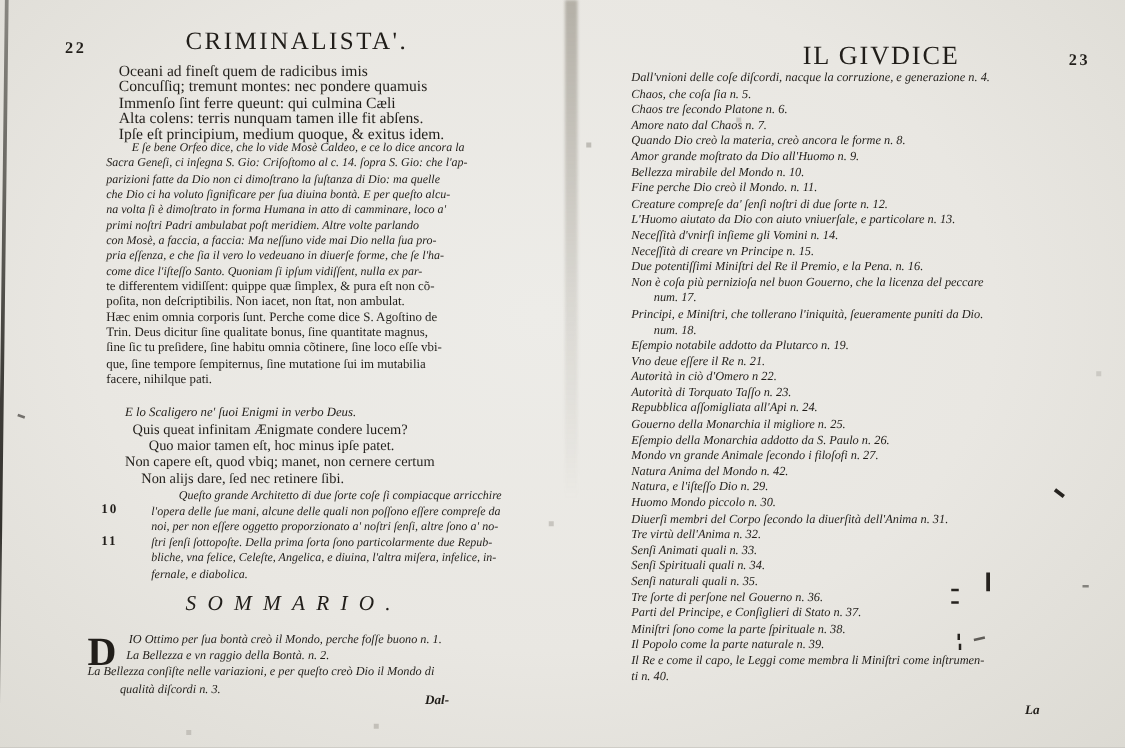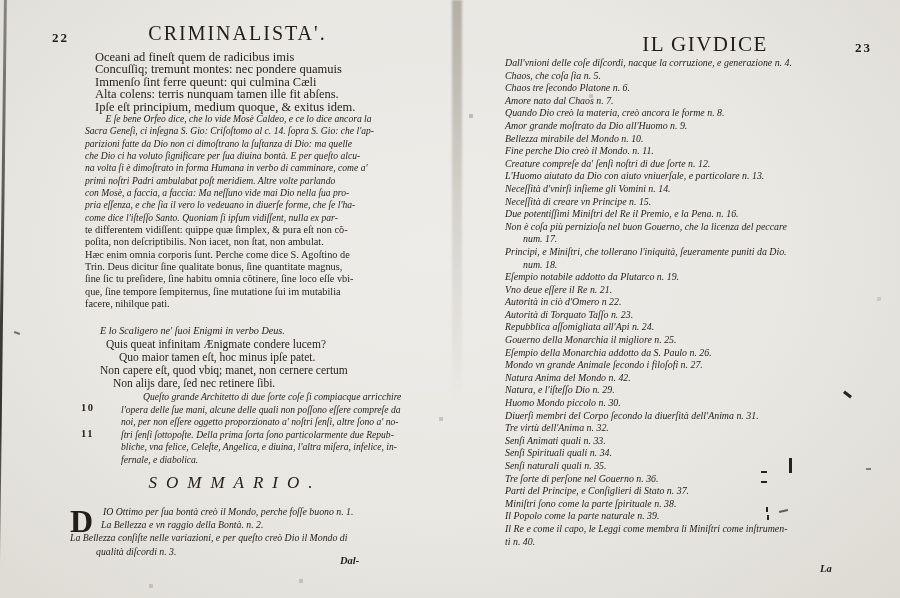--- a/index.html
+++ b/index.html
@@ -94,21 +94,21 @@
         <div class="line">Alta colens: terris nunquam tamen ille fit abſens.</div>
         <div class="line">Ipſe eſt principium, medium quoque, &amp; exitus idem.</div>
       </div>
 
     <div class="block prose1">
 
     <div class="line">E ſe bene Orfeo dice, che lo vide Mosè Caldeo, e ce lo dice ancora la</div>
         <div class="line">Sacra Geneſi, ci inſegna S. Gio: Criſoſtomo al c. 14. ſopra S. Gio: che l'ap-</div>
         <div class="line">parizioni fatte da Dio non ci dimoſtrano la ſuſtanza di Dio: ma quelle</div>
         <div class="line">che Dio ci ha voluto ſignificare per ſua diuina bontà. E per queſto alcu-</div>
-        <div class="line">na volta ſi è dimoſtrato in forma Humana in verbo di camminare, come a'</div>
+        <div class="line">na volta ſi è dimoſtrato in forma Humana in atto di camminare, loco a'</div>
         <div class="line">primi noſtri Padri ambulabat poſt meridiem. Altre volte parlando</div>
         <div class="line">con Mosè, a faccia, a faccia: Ma neſſuno vide mai Dio nella ſua pro-</div>
         <div class="line">pria eſſenza, e che ſia il vero lo vedeuano in diuerſe forme, che ſe l'ha-</div>
         <div class="line">come dice l'iſteſſo Santo. Quoniam ſi ipſum vidiſſent, nulla ex par-</div>
         <div class="line">te differentem vidiſſent: quippe quæ ſimplex, &amp; pura eſt non cõ-</div>
         <div class="line">poſita, non deſcriptibilis. Non iacet, non ſtat, non ambulat.</div>
         <div class="line">Hæc enim omnia corporis ſunt. Perche come dice S. Agoſtino de</div>
         <div class="line">Trin. Deus dicitur ſine qualitate bonus, ſine quantitate magnus,</div>
         <div class="line">ſine ſic tu preſidere, ſine habitu omnia cõtinere, ſine loco eſſe vbi-</div>
         <div class="line">que, ſine tempore ſempiternus, ſine mutatione ſui im mutabilia</div>

